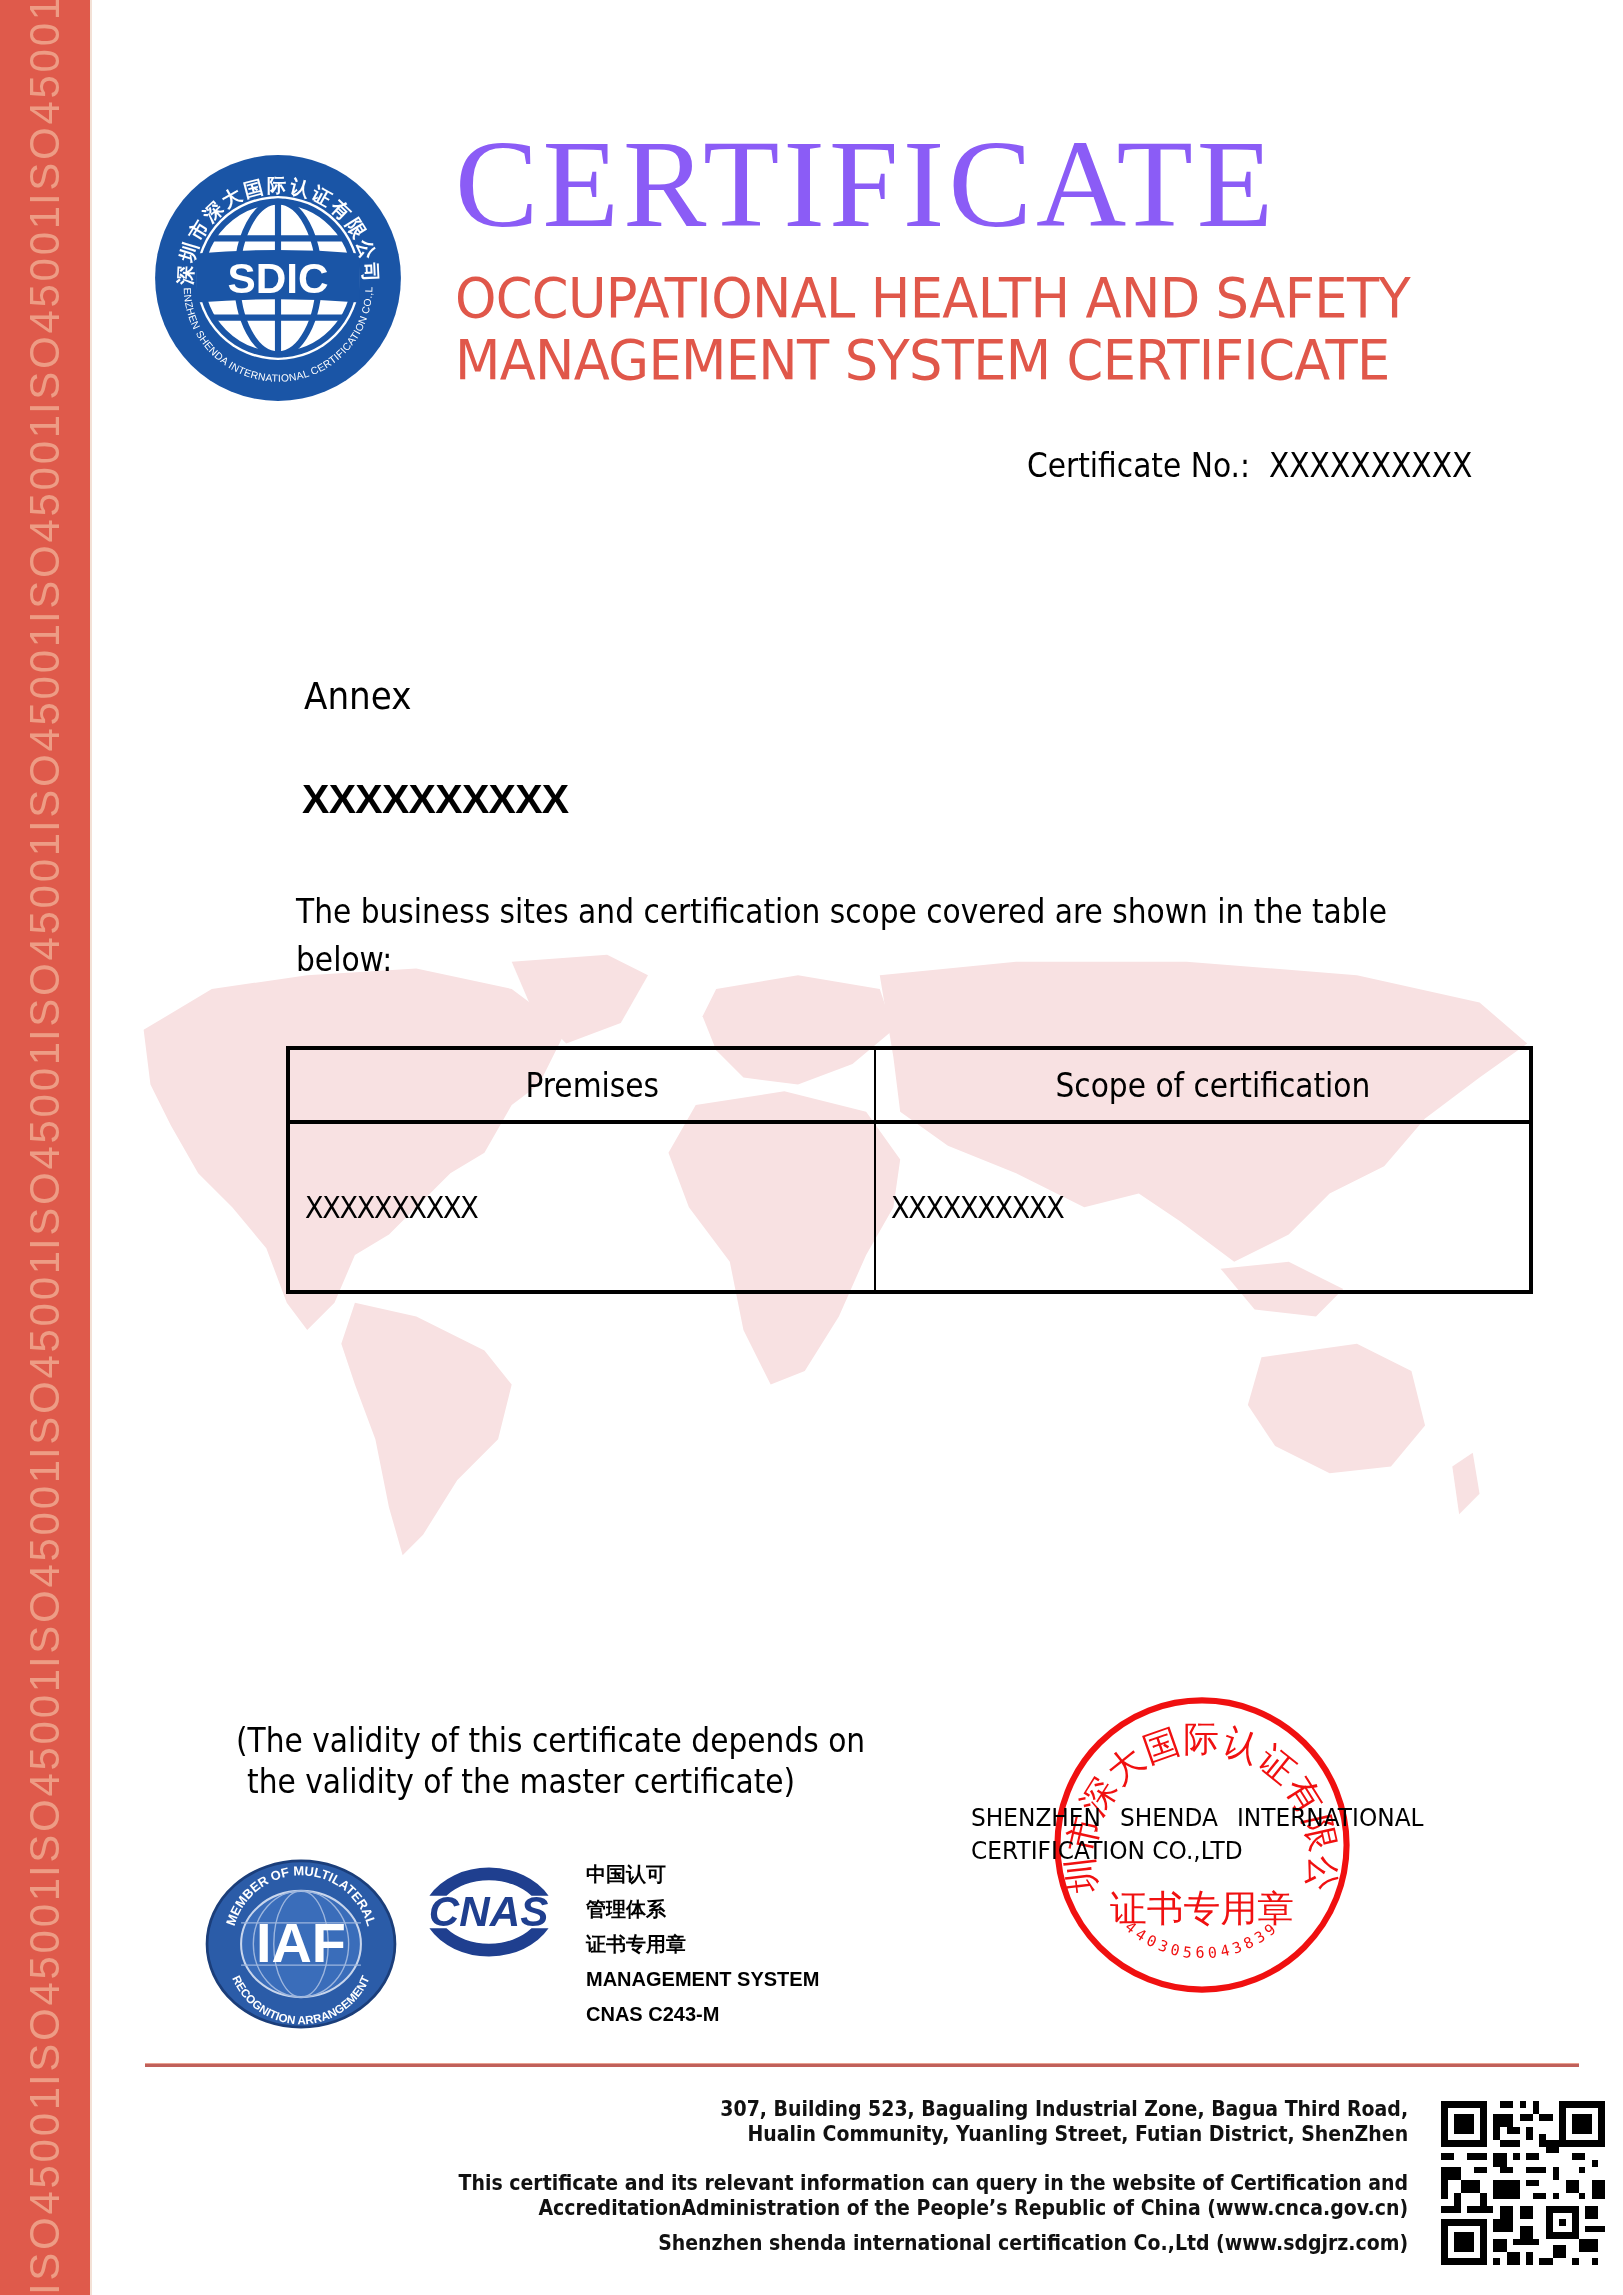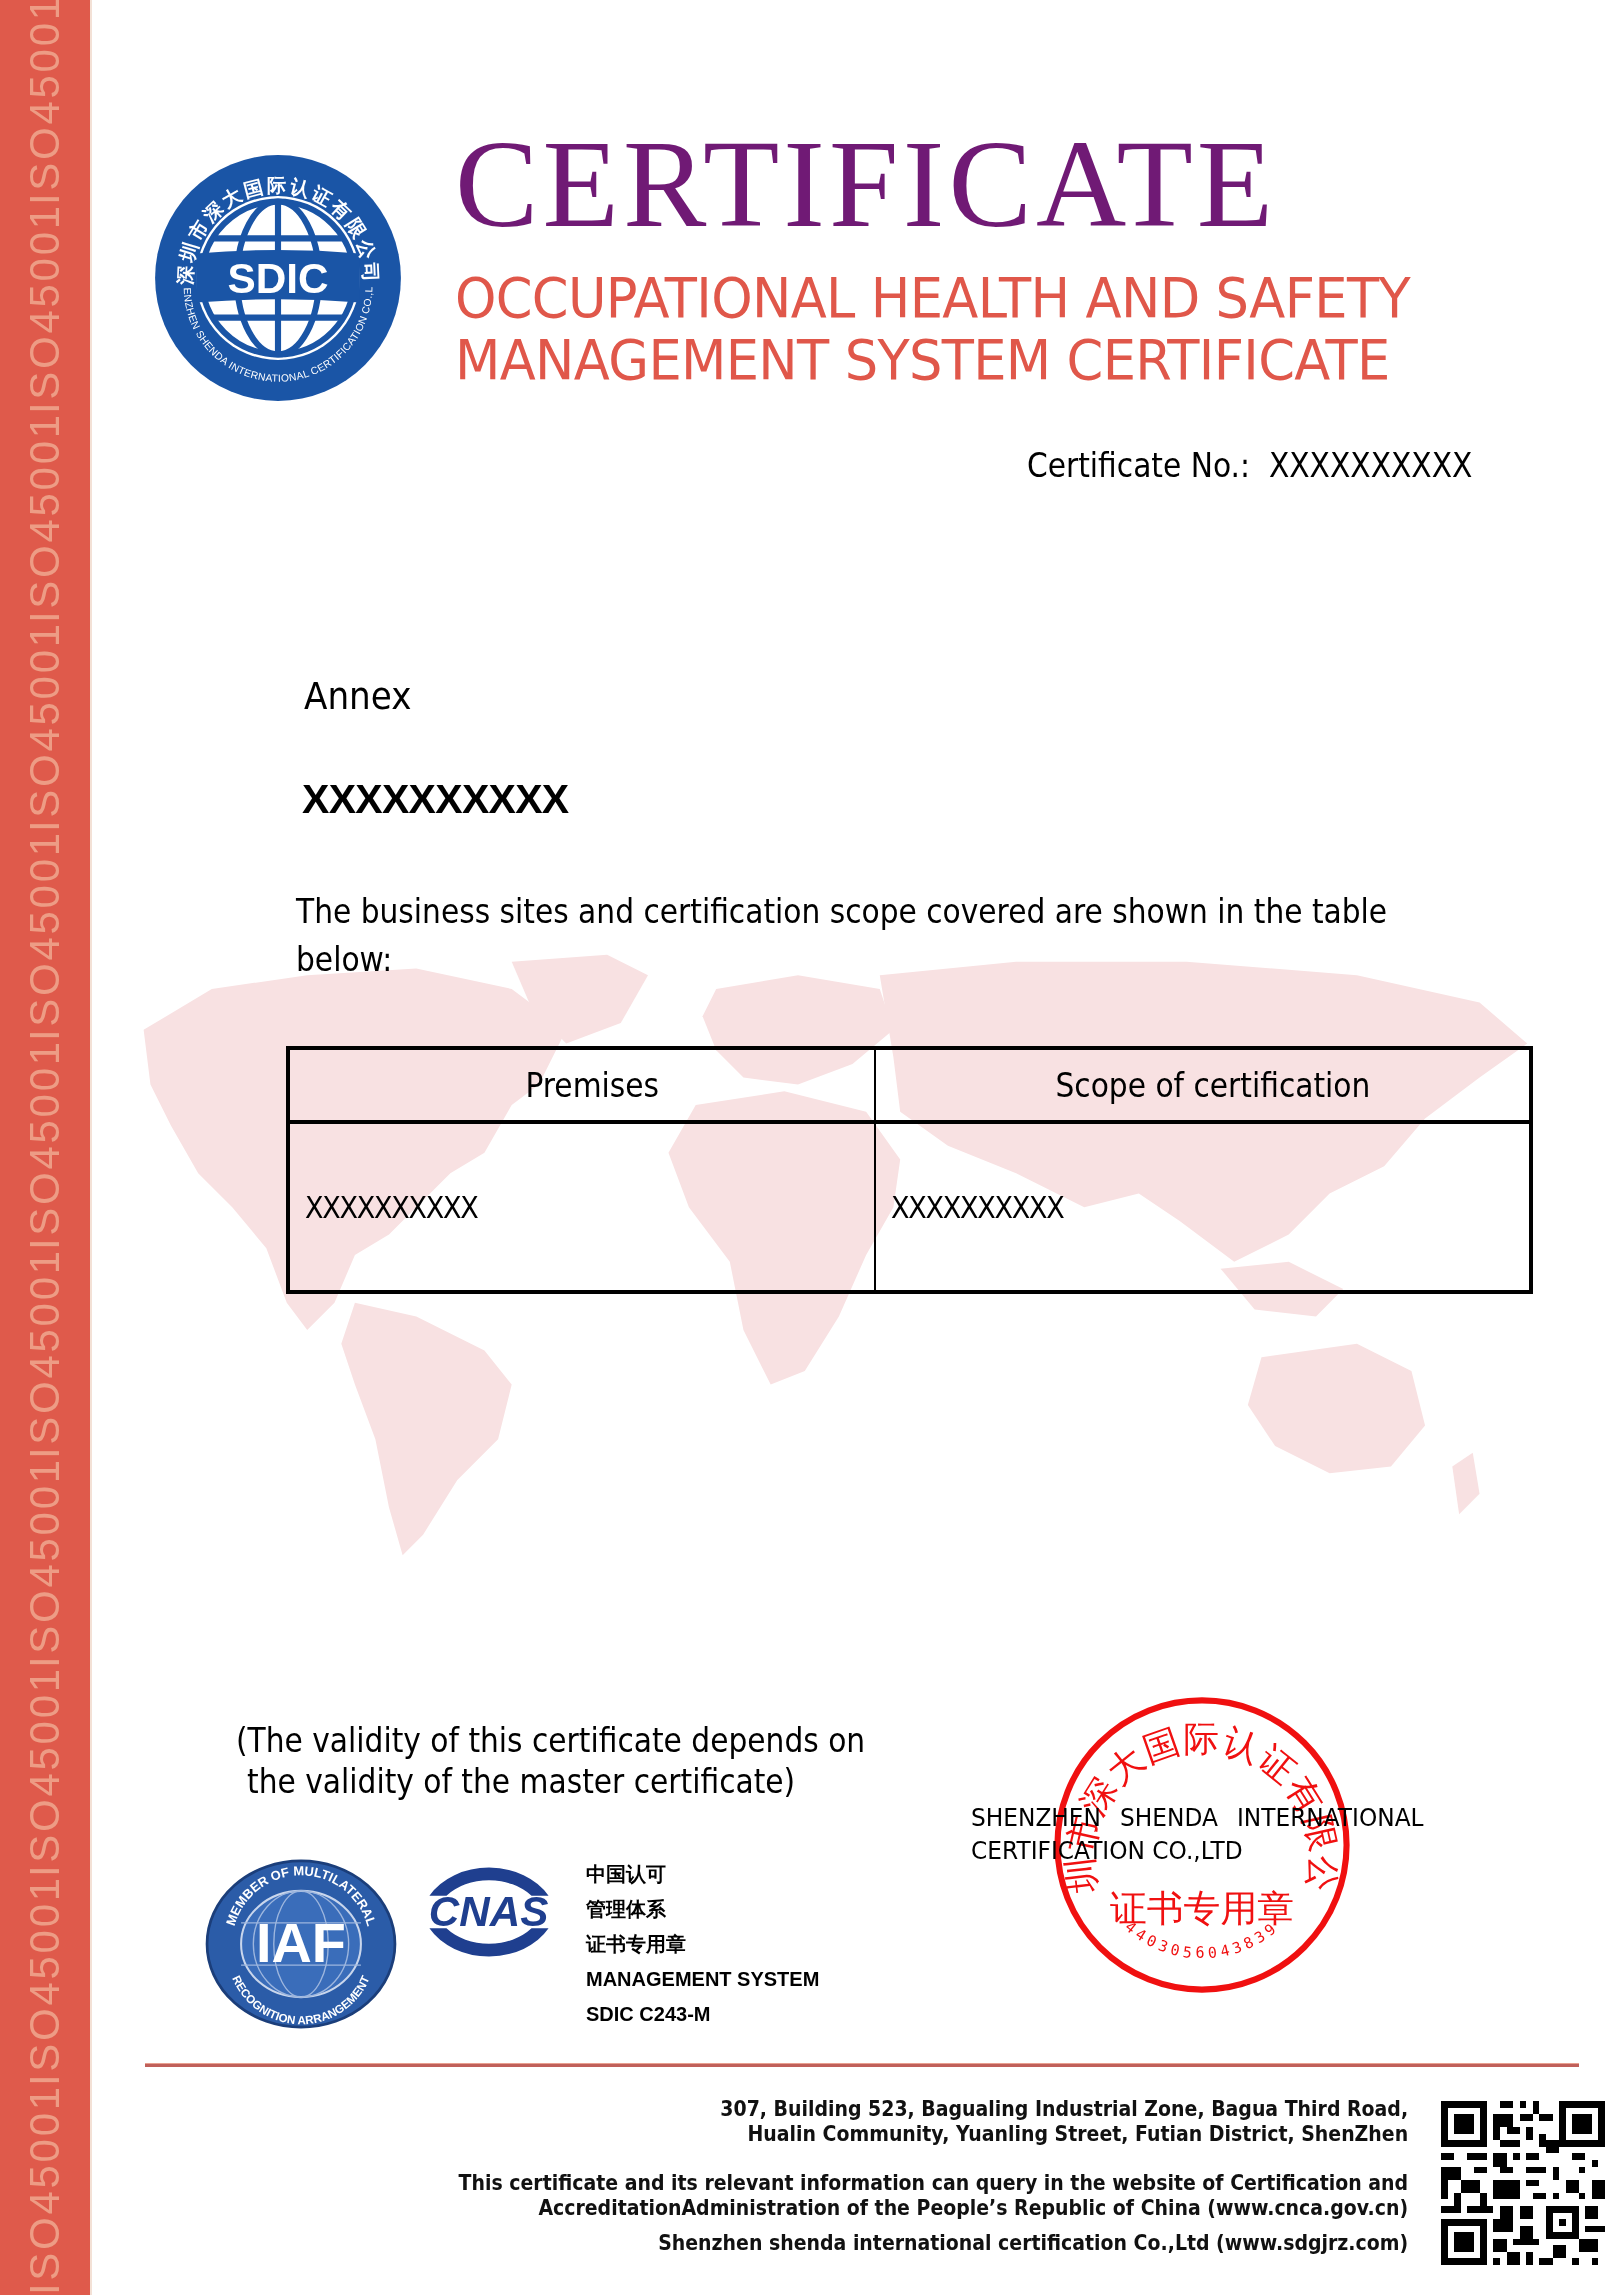--- a/index.html
+++ b/index.html
@@ -34,21 +34,21 @@
   .worldmap { left: 130px; top: 948px; width: 1445px; height: 614px; opacity: 1; }
 
   
   .logo { left: 151px; top: 151px; width: 254px; height: 254px; }
 
   
   .watermark-title {
     left: 455px; top: 116px;
     font-family: "Liberation Serif", "DejaVu Serif", serif;
     font-size: 125px; line-height: 136px; letter-spacing: 4.1px;
-    color: #701a75; white-space: nowrap;
+    color: #8b5cf6; white-space: nowrap;
   }
   .title-line {
     left: 455px; font-family: "DejaVu Sans", sans-serif;
     font-size: 56px; line-height: 61px; color: #E0574A;
     white-space: nowrap; letter-spacing: -0.7px;
     transform: scaleX(0.94); transform-origin: 0 0;
   }
   .title-1 { top: 267px; }
   .title-2 { top: 329px; }
 
@@ -259,21 +259,21 @@
   <path d="M30,70 A100,80 0 0,1 205,70 L180,70 A80,60 0 0,0 55,70 Z" fill="#1F3F8F"></path>
   <path d="M30,118 A100,80 0 0,0 205,118 L180,118 A80,60 0 0,1 55,118 Z" fill="#1F3F8F"></path>
   <text x="117" y="115" text-anchor="middle" font-family="Liberation Sans, sans-serif" font-weight="bold" font-style="italic" font-size="62" fill="#1F3F8F">CNAS</text>
 </svg>
 
 <div class="abs accred-text">
   <div>中国认可</div>
   <div>管理体系</div>
   <div>证书专用章</div>
   <div>MANAGEMENT SYSTEM</div>
-  <div>SDIC C243-M</div>
+  <div>CNAS C243-M</div>
 </div>
 
 <svg class="abs stamp" viewBox="0 0 437 437">
   <defs>
     <path id="stampArc" d="M70,300 A160,160 0 1,1 367,300"></path>
     <path id="stampNum" d="M85,320 A170,170 0 0,0 352,320"></path>
   </defs>
   <circle cx="218.5" cy="218.5" r="212" fill="none" stroke="#F01010" stroke-width="9"></circle>
   <text font-family="DejaVu Sans, sans-serif" font-size="52" fill="#F01010" letter-spacing="2">
     <textPath href="#stampArc" startOffset="50%" text-anchor="middle">深圳市深大国际认证有限公司</textPath>

